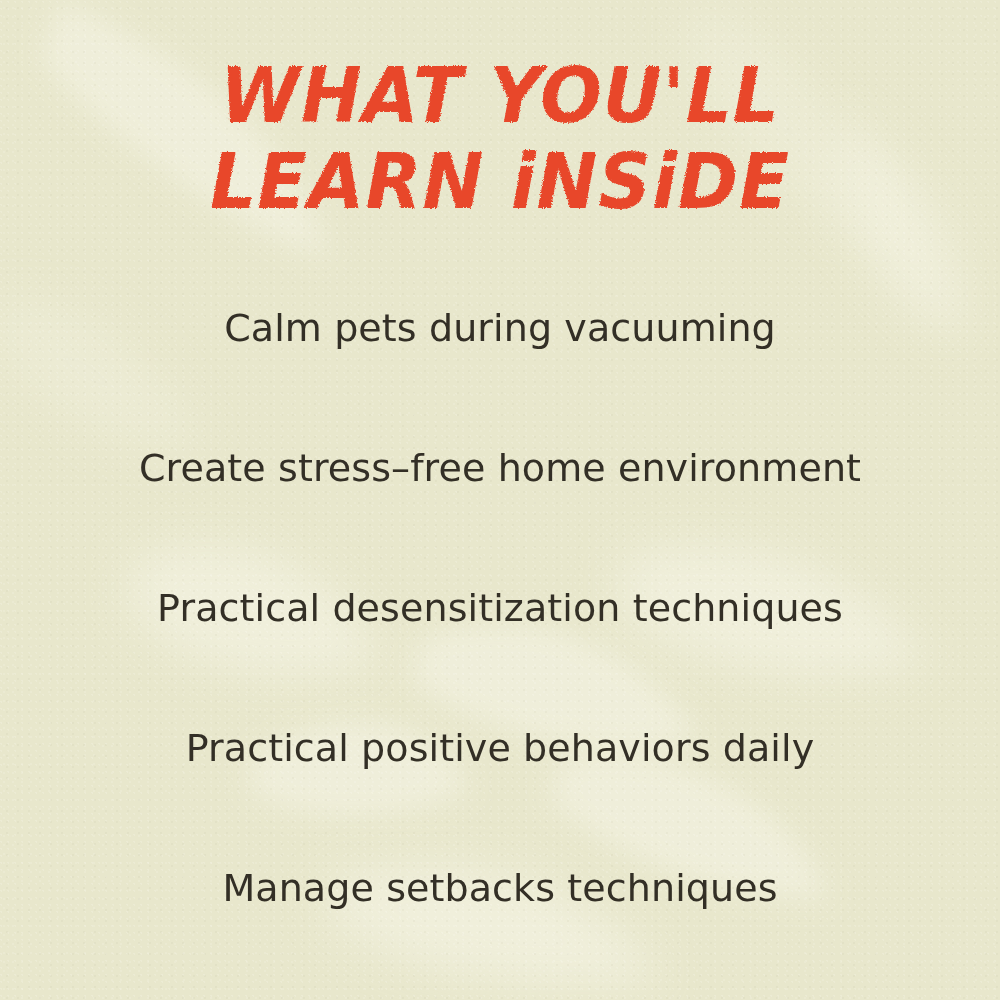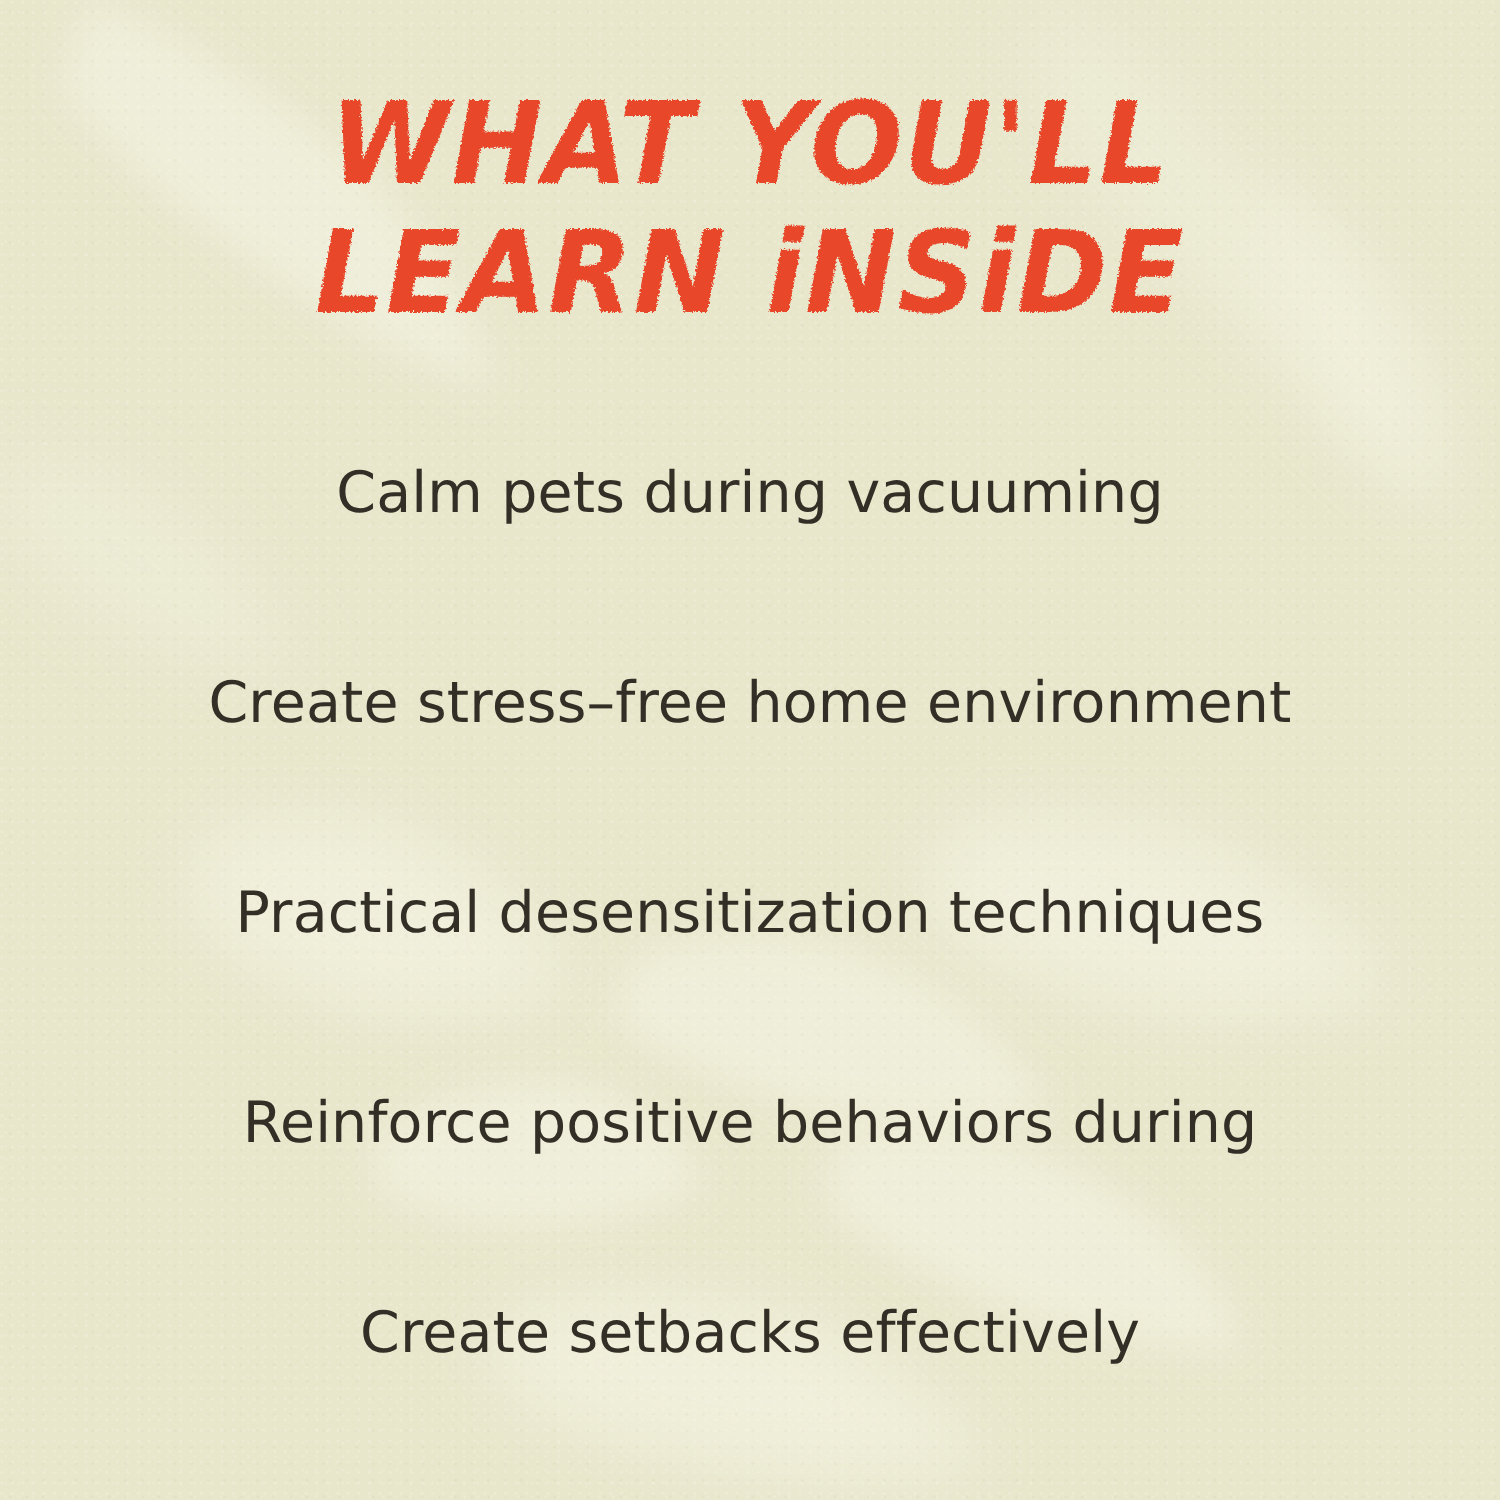--- a/index.html
+++ b/index.html
@@ -133,17 +133,17 @@
         <text class="title-line" x="310" y="74" font-size="76" text-anchor="middle" textLength="560" lengthAdjust="spacingAndGlyphs">WHAT YOU'LL</text>
         <text class="title-line" x="310" y="160" font-size="76" text-anchor="middle" textLength="580" lengthAdjust="spacingAndGlyphs">LEARN iNSiDE</text>
       </g>
     </svg>
   </div>
 
   <div class="list-block">
     <div class="list-item">Calm pets during vacuuming</div>
     <div class="list-item">Create stress–free home environment</div>
     <div class="list-item">Practical desensitization techniques</div>
-    <div class="list-item">Reinforce positive behaviors during</div>
-    <div class="list-item">Create setbacks effectively</div>
+    <div class="list-item">Practical positive behaviors daily</div>
+    <div class="list-item">Manage setbacks techniques</div>
   </div>
 
 </div>
 
 </body></html>

